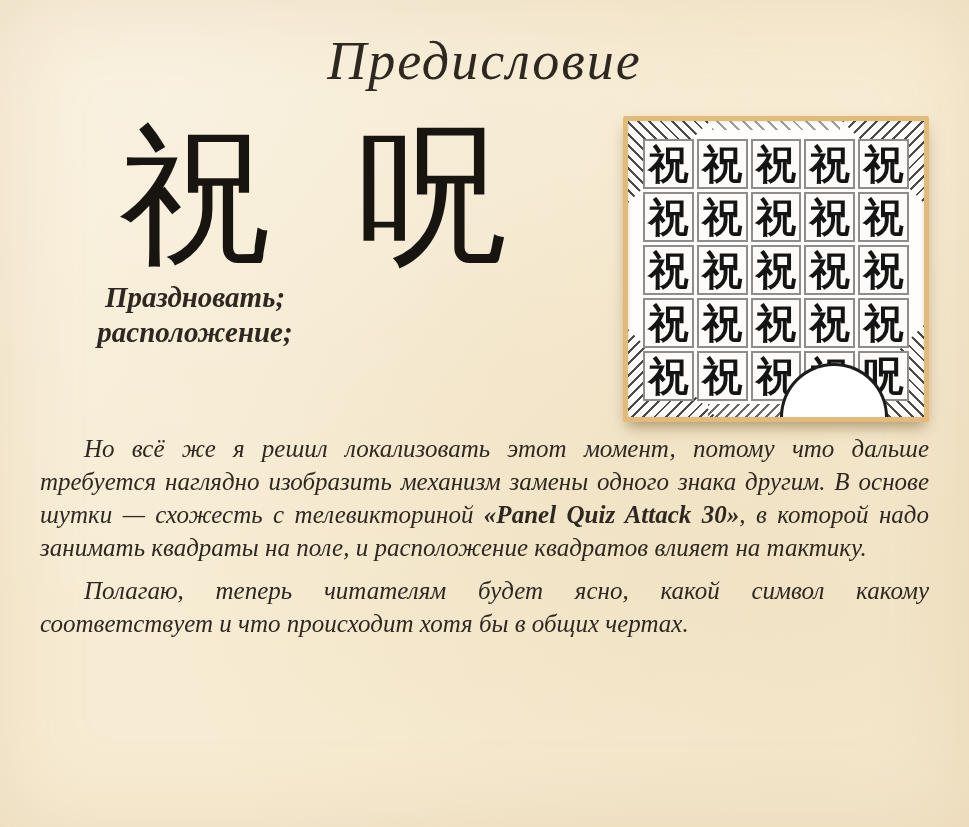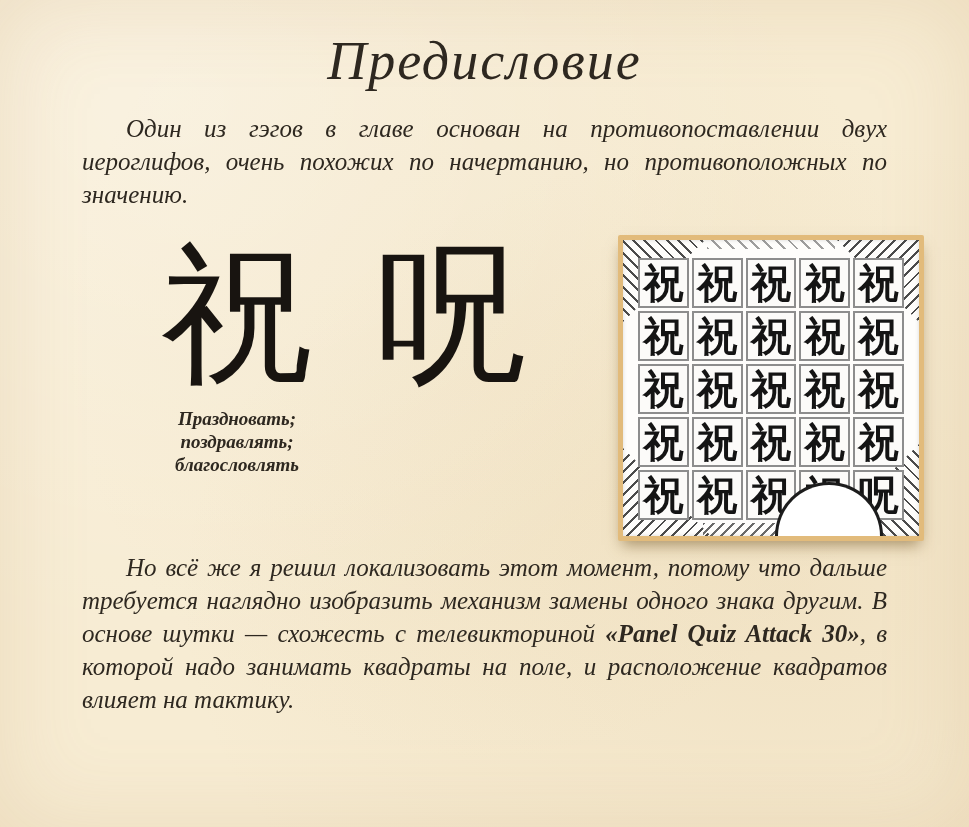--- a/index.html
+++ b/index.html
@@ -14,21 +14,21 @@
     color:var(--ink);
     font-family:"Liberation Serif",serif;
     font-style:italic;
     background:
       radial-gradient(ellipse at 18% 12%, rgba(255,255,255,.30), transparent 55%),
       radial-gradient(ellipse at 82% 72%, rgba(206,170,110,.14), transparent 55%),
       radial-gradient(ellipse at 50% 40%, rgba(214,184,126,.10), transparent 62%),
       var(--bg);
     box-shadow:inset 0 0 90px rgba(186,146,86,.18);
   }
-  .page{width:100%;height:100%;padding:24px 82px 40px;}
+  .page{width:100%;height:100%;padding:24px 40px 40px;}
 
   .page-title{
     margin:6px 0 20px;
     text-align:center;
     font-size:54px;
     font-weight:normal;
     letter-spacing:2px;
   }
 
   .para{
@@ -56,22 +56,22 @@
   }
   .kanji-block{text-align:center;}
   .kanji-glyph{
     font-style:normal;
     font-size:150px;
     line-height:1.0;
     font-family:"DejaVu Serif",serif;
     color:#181410;
   }
   .kanji-caption{
-    margin-top:18px;
-    font-size:19px;
+    margin-top:10px;
+    font-size:29px;
     font-weight:bold;
     line-height:1.22;
     font-style:italic;
   }
   .left-col .para{margin-top:26px;}
 
   
   .manga-panel{
     position:relative;
     width:306px;height:306px;
@@ -132,33 +132,31 @@
     z-index:3;
   }
 </style>
 </head>
 <body>
 
 <div class="page">
 
   <h1 class="page-title">Предисловие</h1>
 
-  <p class="para">Один из гэгов в главе основан на противопоставлении двух иероглифов, очень похожих по начертанию, но противоположных по значению.</p>
 
   <div class="columns">
 
     <div class="left-col">
       <div class="kanji-row">
 
         <div class="kanji-block">
           <div class="kanji-glyph">祝</div>
           <div class="kanji-caption">
             <div>Праздновать;</div>
-            <div>поздравлять;</div>
-            <div>благословлять</div>
+            <div>расположение;</div>
           </div>
         </div>
 
         <div class="kanji-block">
           <div class="kanji-glyph">呪</div>
         </div>
 
       </div>
 
     </div>
@@ -201,14 +199,15 @@
         <div class="head-circle"></div>
       </div>
     </div>
 
   </div>
 
   <p class="para">
     <span>Но всё же я решил локализовать этот момент, потому что дальше требуется наглядно изобразить механизм замены одного знака другим. В основе шутки — схожесть с телевикториной </span><span class="hl">«Panel Quiz Attack 30»</span><span>, в которой надо занимать квадраты на поле, и расположение квадратов влияет на тактику.</span>
   </p>
 
+  <p class="para">Полагаю, теперь читателям будет ясно, какой символ какому соответствует и что происходит хотя бы в общих чертах.</p>
 
 </div>
 
 </body></html>

